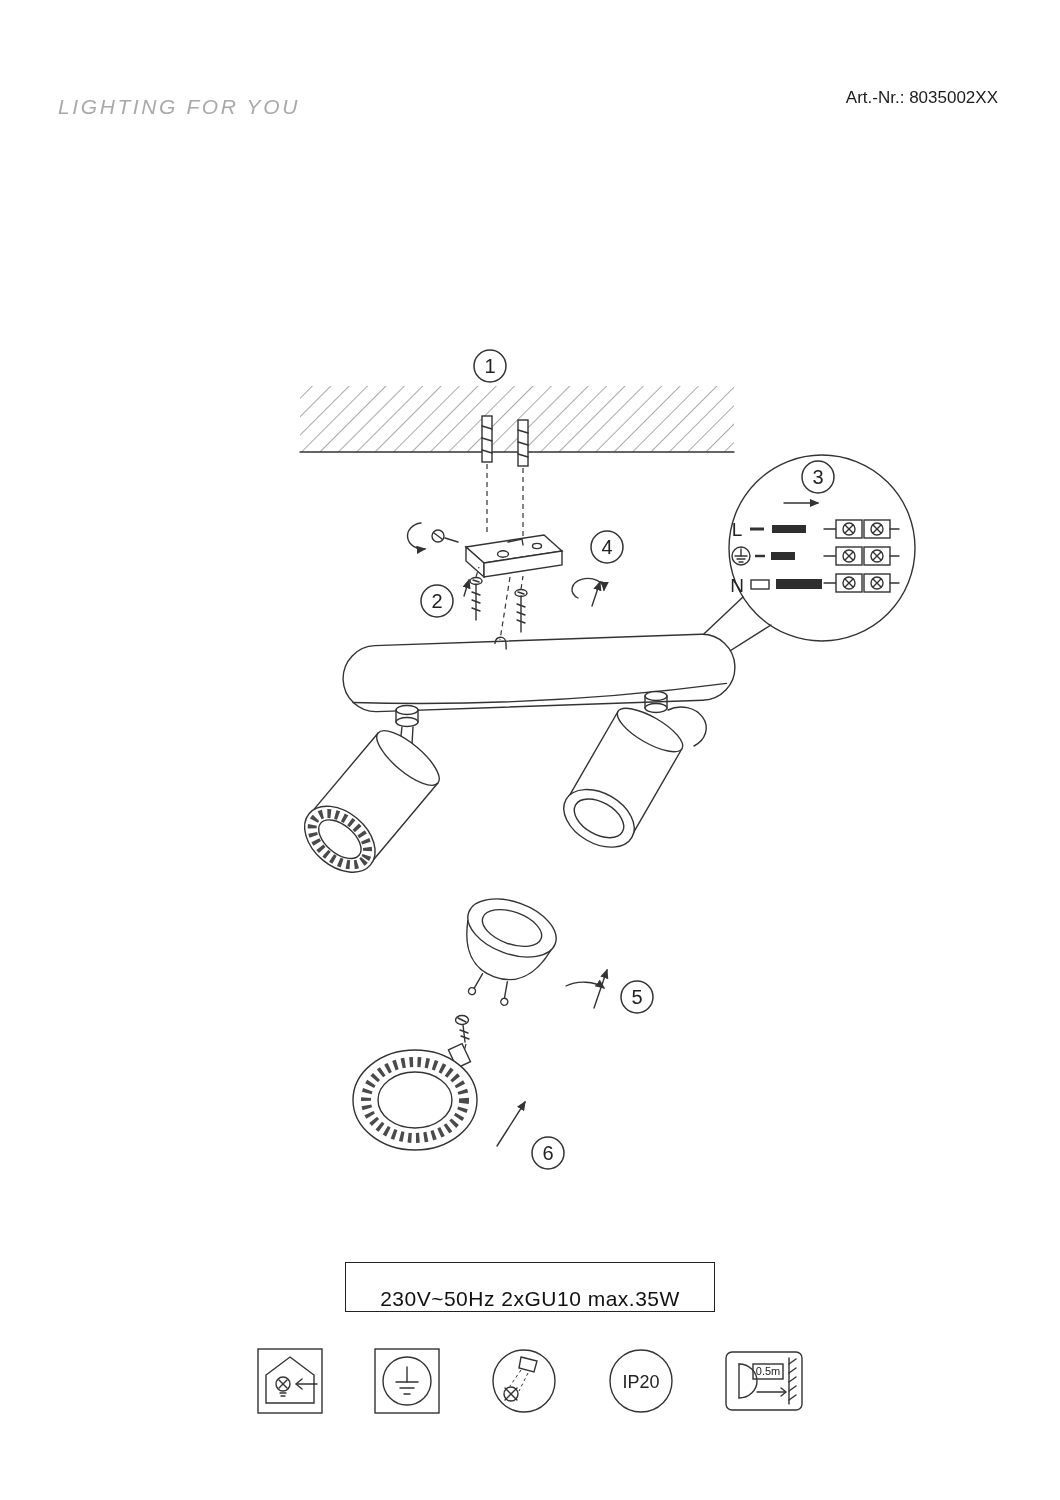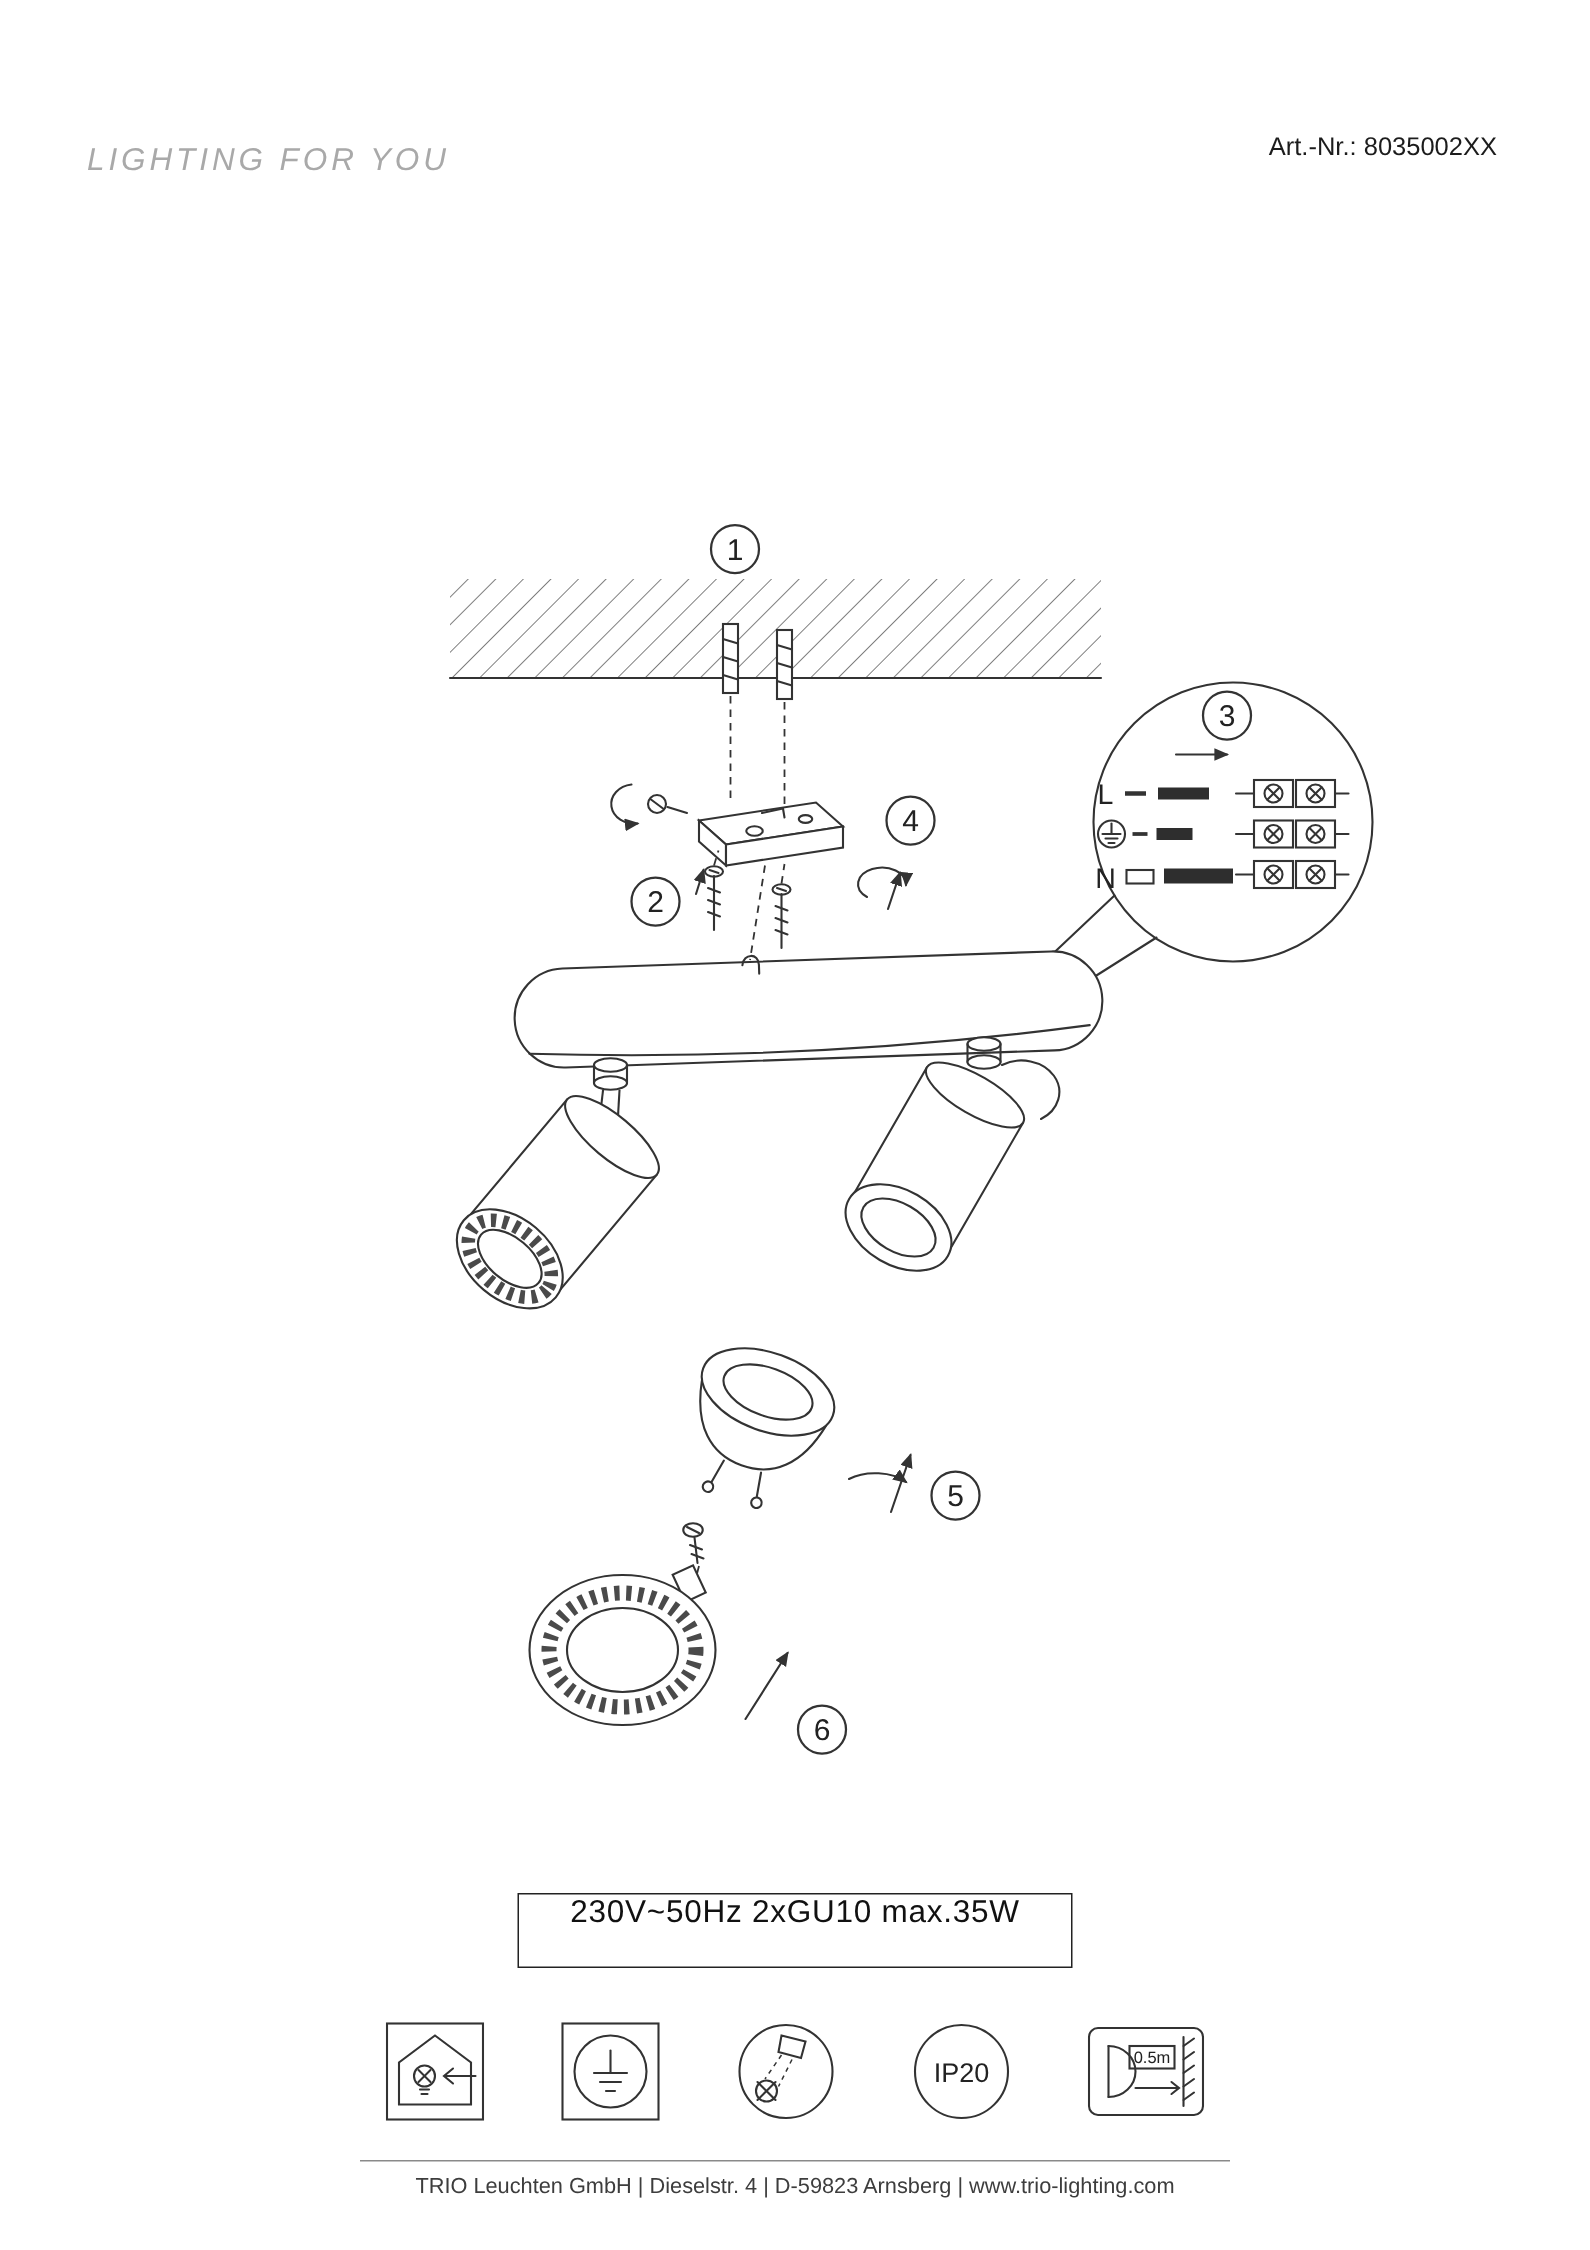--- a/index.html
+++ b/index.html
@@ -24,21 +24,21 @@
   .dsh3{ stroke:#333; fill:none; stroke-width:1; stroke-dasharray:3 3; }
   .rib { fill:none; stroke:#4a4a4a; stroke-dasharray:3.5 4.5; }
   .numc{ fill:#fff; stroke:#333; stroke-width:1.5; }
   text.num { font-family:"Liberation Sans",sans-serif; font-size:20px; fill:#222; text-anchor:middle; }
   text.wl  { font-family:"Liberation Sans",sans-serif; font-size:19px; fill:#222; text-anchor:middle; }
   text.ip-text   { font-family:"Liberation Sans",sans-serif; font-size:18px; fill:#222; text-anchor:middle; }
   text.dist-text { font-family:"Liberation Sans",sans-serif; font-size:11px; fill:#222; text-anchor:middle; }
 
   
   .spec-box { position:absolute; top:1262px; left:345px; width:370px; height:50px;
-              border:1.5px solid #222; display:flex; align-items:flex-start; justify-content:center;
+              border:1.5px solid #222; display:flex; align-items:flex-end; justify-content:center;
               font-size:21px; color:#111; letter-spacing:.5px; }
 
   
   .icons-row { position:absolute; top:1348px; left:50%; transform:translateX(-50%);
                display:flex; align-items:center; gap:51px; }
   .icon-box { width:66px; height:66px; display:block; }
   .icon-box.wide { width:78px; }
 
   
   .footer { position:absolute; top:1440px; left:50%; transform:translateX(-50%); width:580px;
@@ -322,17 +322,14 @@
       <line x1="64" y1="16" x2="71" y2="11" class="s" stroke-width="1"></line>
       <line x1="64" y1="25" x2="71" y2="20" class="s" stroke-width="1"></line>
       <line x1="64" y1="34" x2="71" y2="29" class="s" stroke-width="1"></line>
       <line x1="64" y1="43" x2="71" y2="38" class="s" stroke-width="1"></line>
       <line x1="64" y1="52" x2="71" y2="47" class="s" stroke-width="1"></line>
       <line x1="32" y1="44" x2="60" y2="44" class="s"></line>
       <polyline points="56,40 61,44 56,48" class="s"></polyline>
     </svg>
   </div>
 
-  <div class="footer">
-    <span>TRIO Leuchten GmbH   |   Dieselstr. 4   |   D-59823 Arnsberg   |   www.trio-lighting.com</span>
-  </div>
 
 </div>
 
 </body></html>

